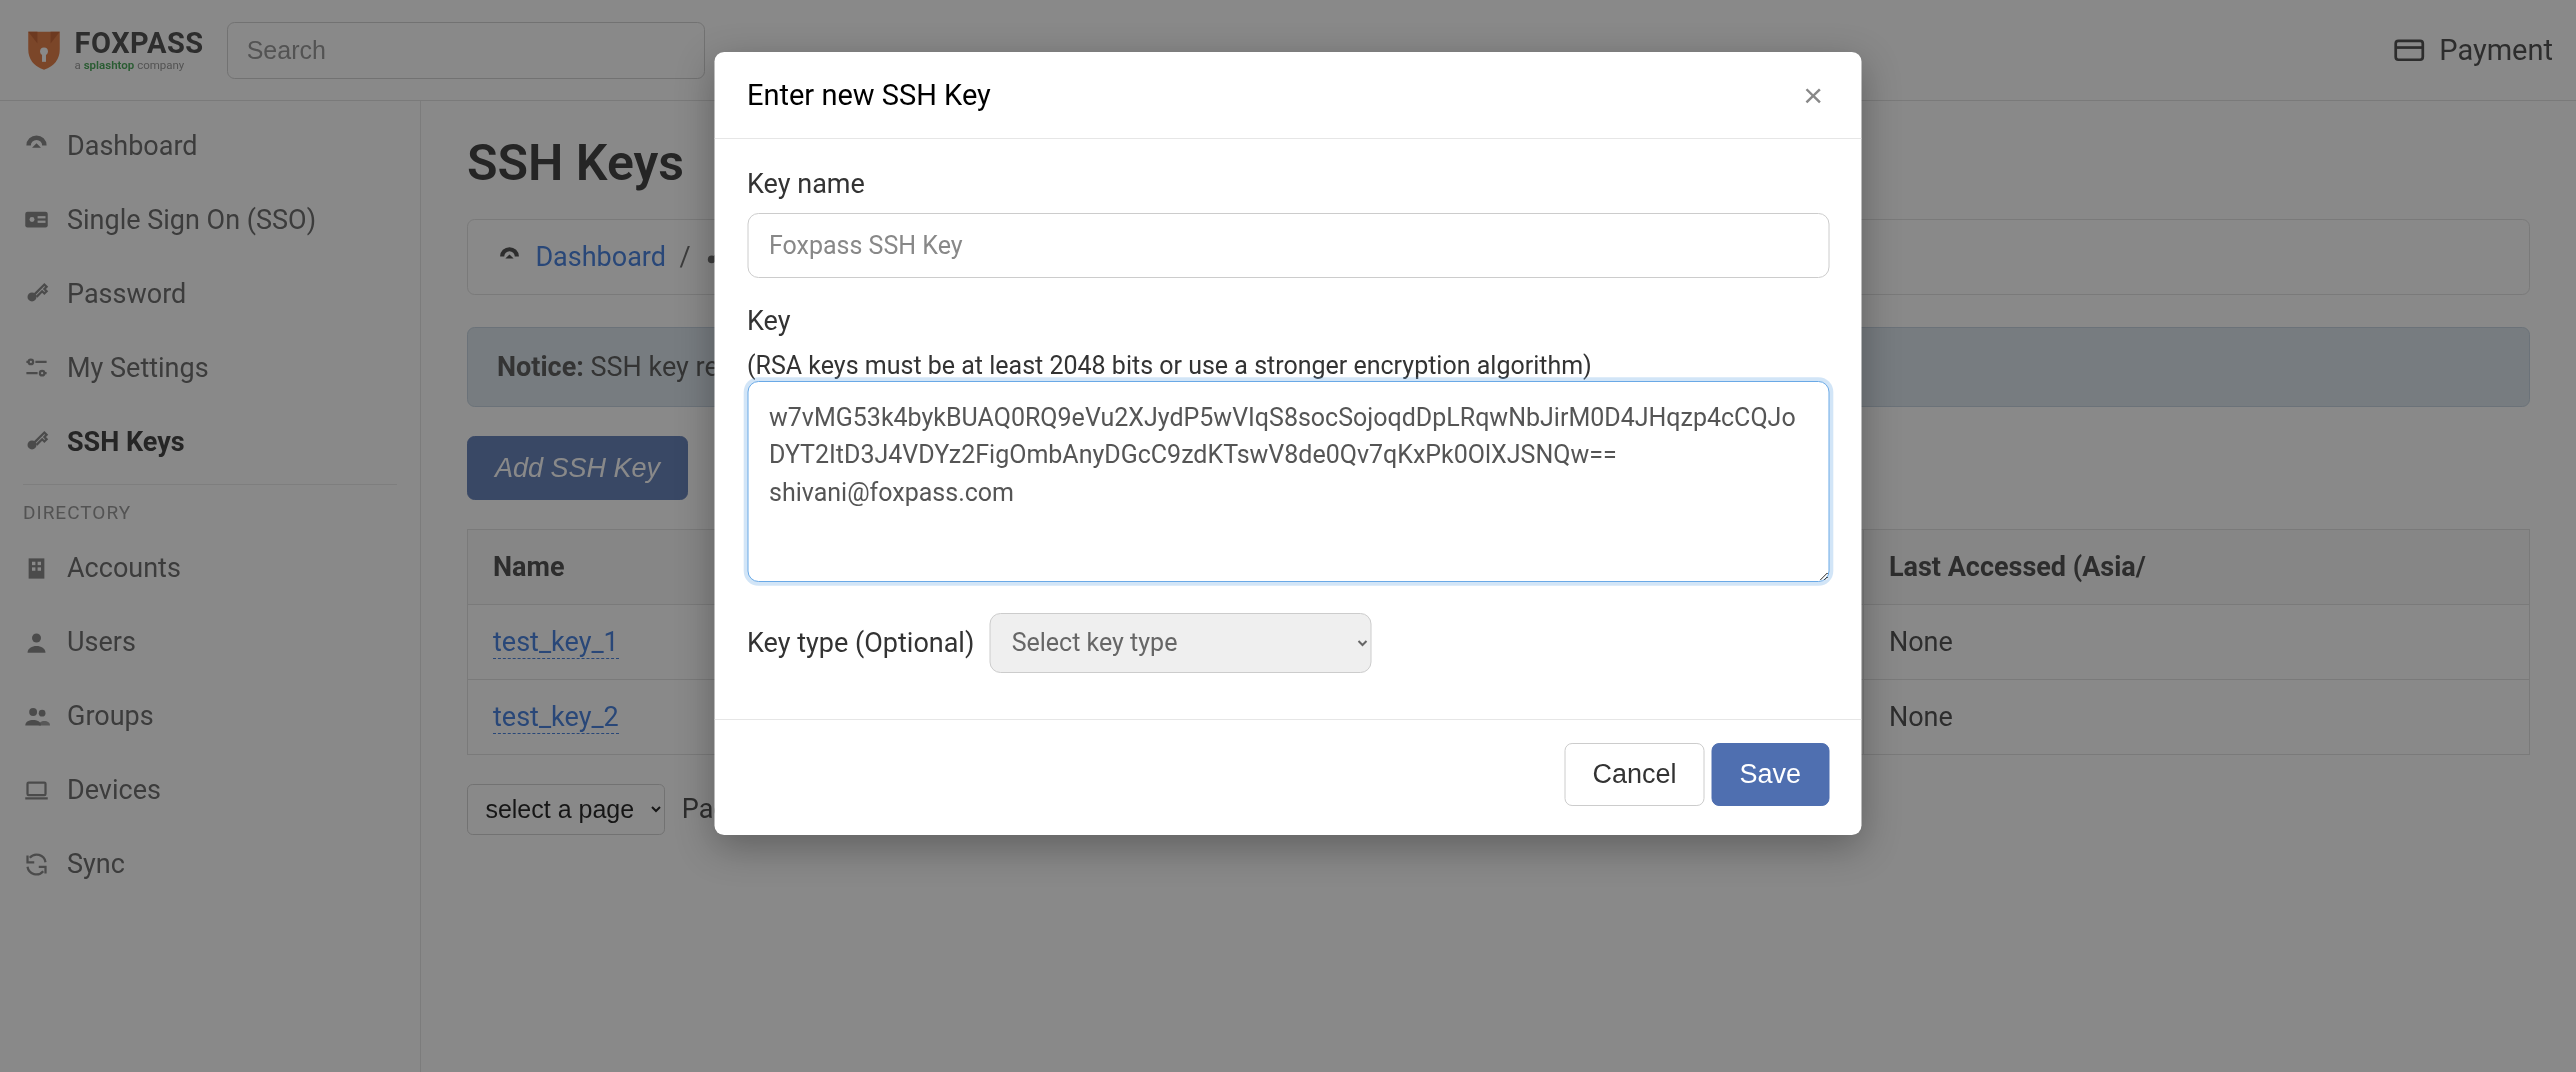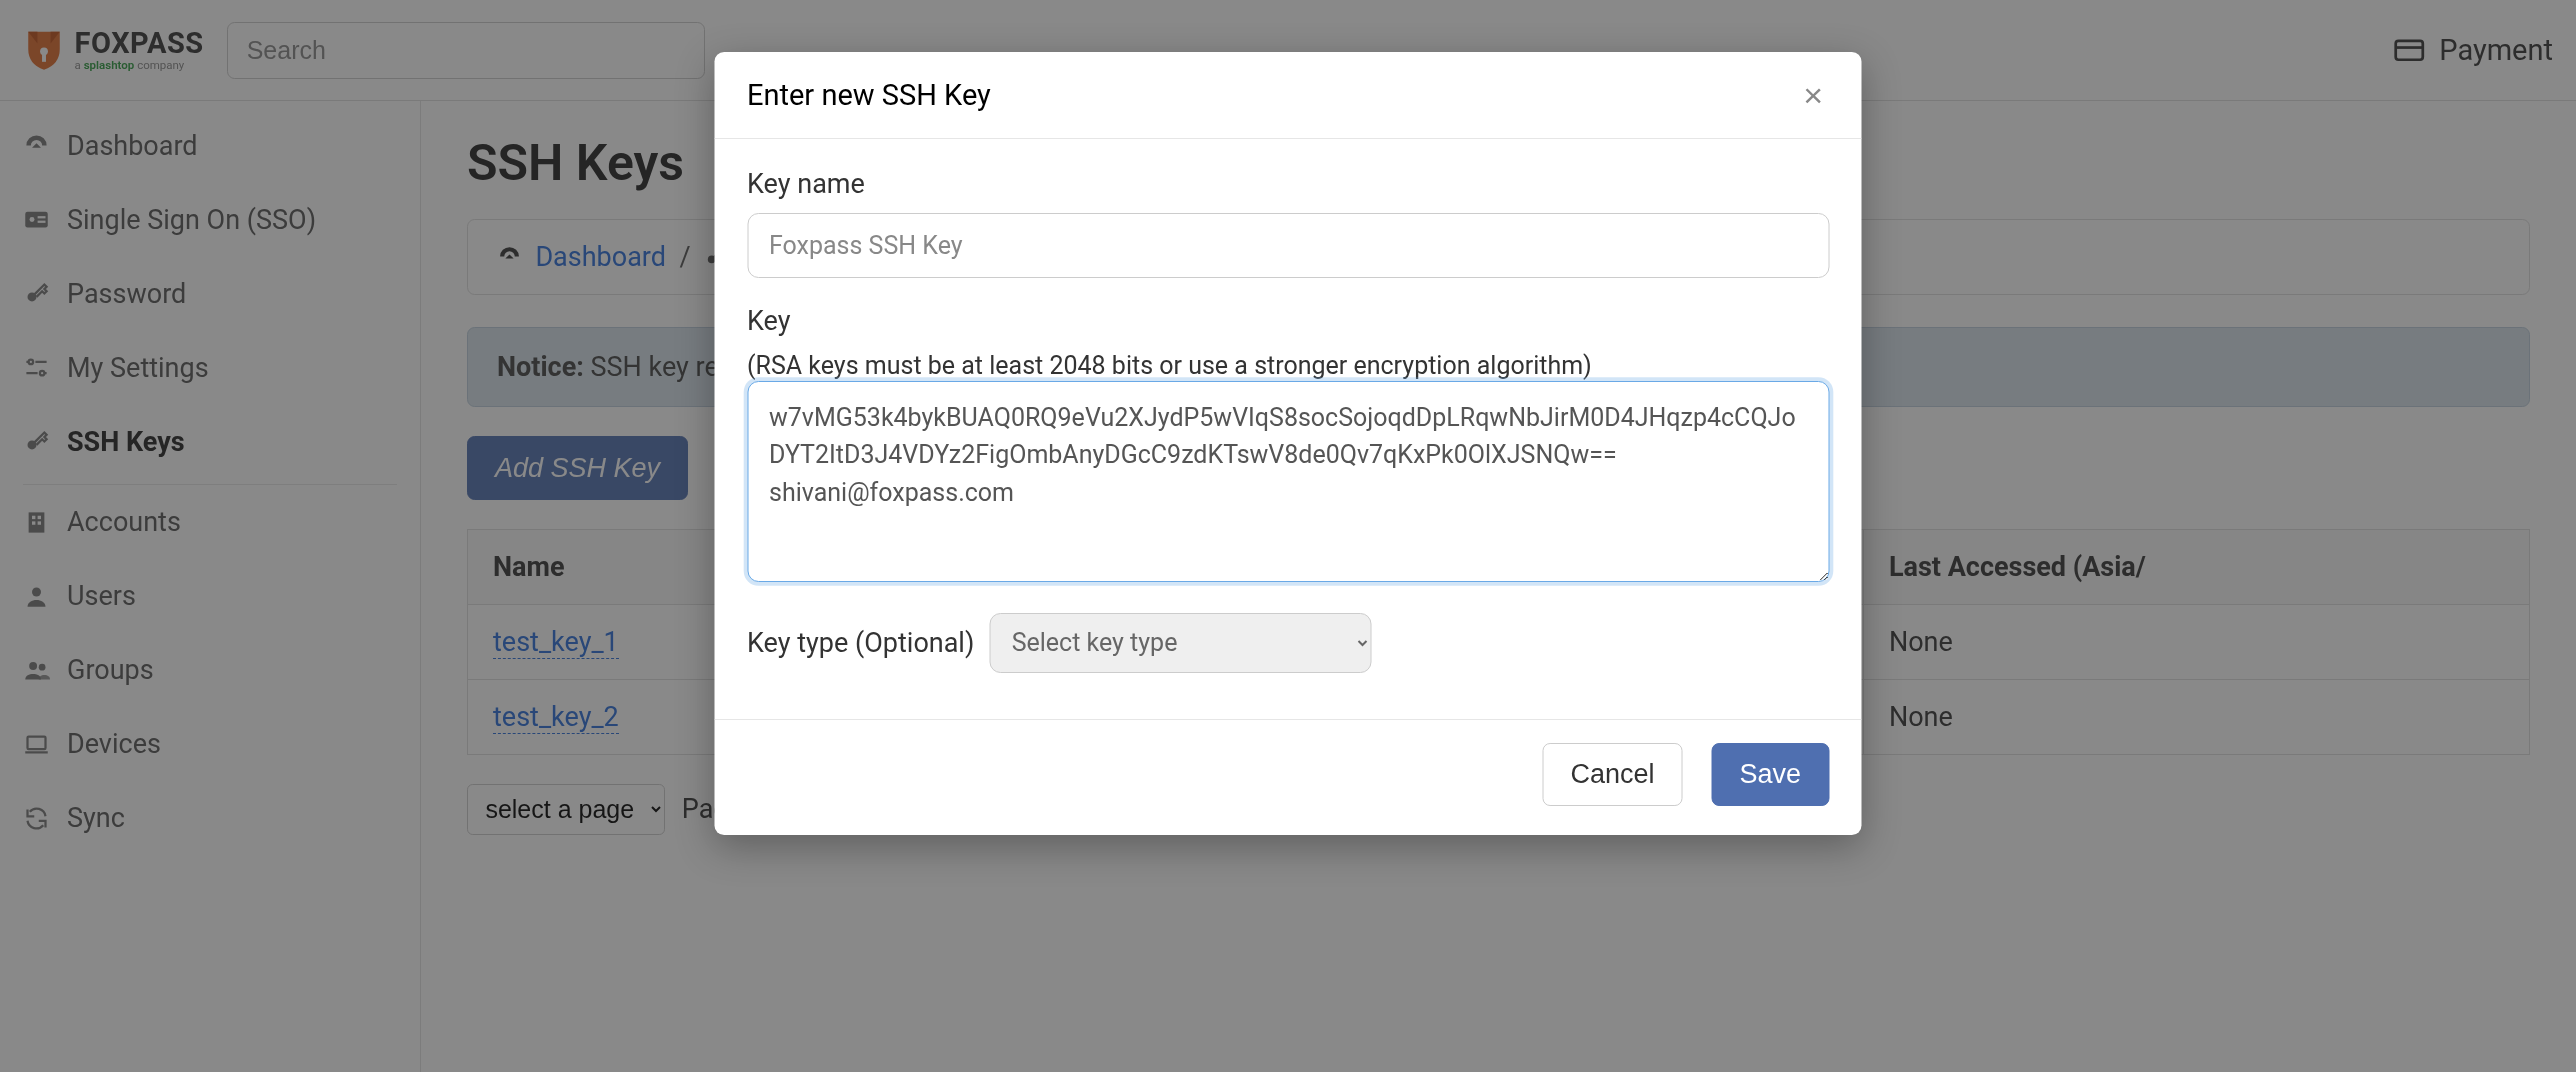--- a/index.html
+++ b/index.html
@@ -210,21 +210,21 @@
     border: 1px solid #6aa9e6;
     box-shadow: 0 0 0 3.8px rgba(106,169,230,0.3);
     color:#555;
   }
   .form-group { margin-bottom: 27px; }
   .keytype-row { display:flex; align-items:center; gap:15.3px; }
   .keytype-row .form-select { width: 382px; padding:13.4px 17px; color:#666; }
   .modal-footer {
     display:flex;
     justify-content:flex-end;
-    gap: 29px;
+    gap: 7px;
     padding: 23px 32.5px 29px;
     border-top: 1px solid #e6e6e6;
   }
   ::placeholder { color:#888; }
 </style>
 </head>
 <body>
 
 <div class="app">
 
@@ -307,20 +307,21 @@
             <span class="icon">
               <svg width="27" height="27" viewBox="0 0 24 24" fill="#777">
                 <circle cx="8" cy="15" r="4"></circle>
                 <path d="M10 13l9-9 2 2-2 2 2 2-2 2-2-2-5 5" stroke="#777" stroke-width="2" fill="none"></path>
               </svg>
             </span>
             <span>SSH Keys</span>
           </div>
         </div>
       <hr class="side-divider">
+      <div class="side-section-label">DIRECTORY</div>
       <div id="side-dir">
           <div class="side-item">
             <span class="icon">
               <svg width="27" height="27" viewBox="0 0 24 24" fill="#777">
                 <rect x="5" y="3" width="14" height="18"></rect>
                 <rect x="8" y="6" width="3" height="3" fill="#fff"></rect>
                 <rect x="13" y="6" width="3" height="3" fill="#fff"></rect>
                 <rect x="8" y="11" width="3" height="3" fill="#fff"></rect>
                 <rect x="13" y="11" width="3" height="3" fill="#fff"></rect>
               </svg>

